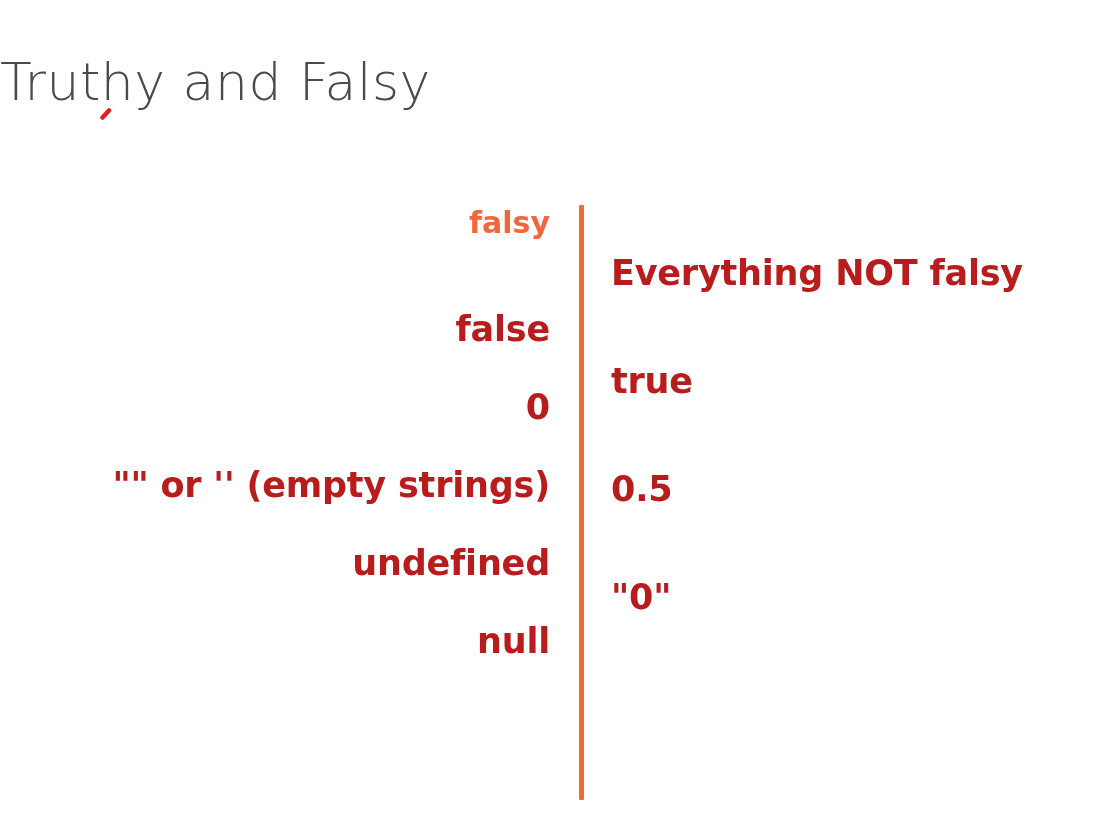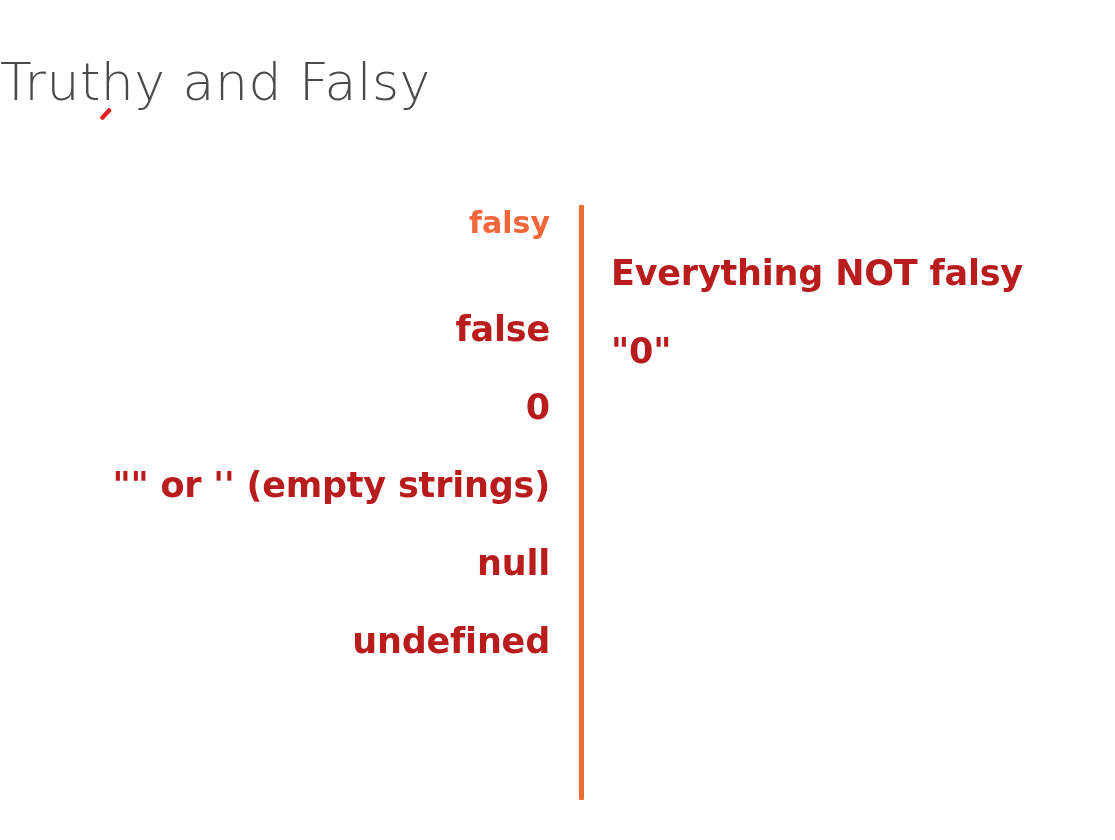--- a/index.html
+++ b/index.html
@@ -110,20 +110,21 @@
     line-height: 56px;
     white-space: nowrap;
   }
 
   #falsy-column .col-item {
     letter-spacing: -0.2px;
   }
 
   #truthy-column .col-item {
     letter-spacing: -0.2px;
+    margin-top: 30px;
   }
 </style>
 </head>
 <body>
 
 <div id="slide">
 
   <div id="slide-title">Truthy and Falsy</div>
 
   <svg id="annotation-mark" viewBox="0 0 12 12" width="12" height="12">
@@ -133,27 +134,29 @@
   <div id="comparison">
 
     <div id="divider"></div>
 
     <div class="column" id="falsy-column">
       <div class="col-header">falsy</div>
       <ul class="col-list">
         <li class="col-item">false</li>
         <li class="col-item">0</li>
         <li class="col-item">"" or '' (empty strings)</li>
+        <li class="col-item">undefined</li>
         <li class="col-item">null</li>
-        <li class="col-item">undefined</li>
       </ul>
     </div>
 
     <div class="column" id="truthy-column">
       <ul class="col-list">
         <li class="col-item">Everything NOT falsy</li>
+        <li class="col-item">true</li>
+        <li class="col-item">0.5</li>
         <li class="col-item">"0"</li>
       </ul>
     </div>
 
   </div>
 
 </div>
 
 </body></html>

